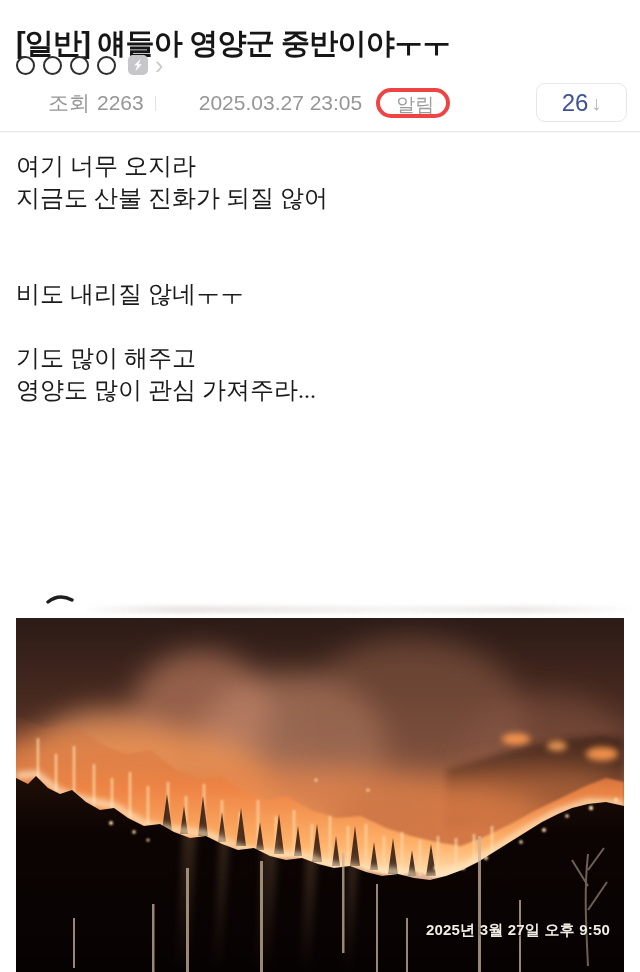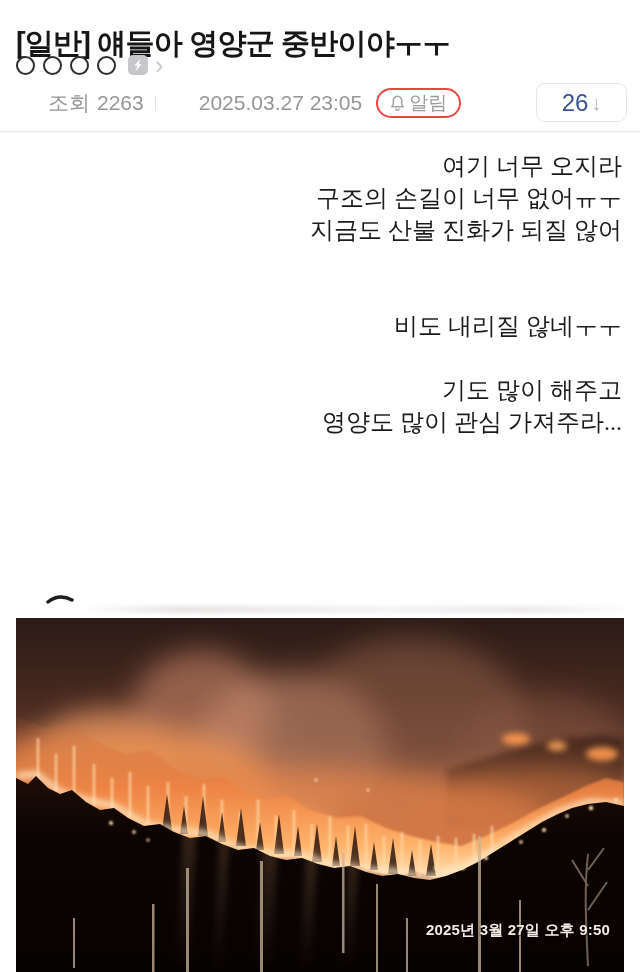--- a/index.html
+++ b/index.html
@@ -28,41 +28,41 @@
   }
   .profile-chevron{
     color:#cbcbcb;font-size:25px;line-height:19px;margin-left:7px;font-weight:400;
   }
   .meta-row{
     left:16px;top:87px;height:32px;display:flex;align-items:center;
   }
   .meta-text{color:#969696;font-size:21px;white-space:nowrap;margin-left:32px;}
   .meta-sep{width:1px;height:15px;background:#e3e3e3;margin:0 11px;}
   .notify-pill{
-    margin-left:14px;height:30px;box-sizing:border-box;border:2px solid #ef4444;
+    margin-left:14px;height:30px;box-sizing:border-box;border:4px solid #ef4444;
     border-radius:16px;background:#fff;display:flex;align-items:center;
-    padding:0 12px;cursor:pointer;
+    padding:0 12px;cursor:pointer;flex-direction:column;
   }
   .notify-label{color:#9b9b9b;font-size:19px;margin-left:4px;}
   .comment-box{
     right:13px;top:83px;width:91px;height:39px;box-sizing:border-box;
     border:1px solid #e7e7e7;border-radius:9px;background:#fff;
     display:flex;align-items:center;justify-content:center;cursor:pointer;
   }
   .comment-count{color:#3d5296;font-size:24px;font-weight:500;}
   .comment-arrow{color:#b3b3b3;font-size:20px;margin-left:3px;margin-top:2px;}
   .header-divider{left:0;top:131px;width:640px;height:1px;background:#e9e9e9;
     box-shadow:0 1px 0 rgba(0,0,0,0.03);}
   
   .post-body{
     left:16px;top:150px;width:606px;
     font-family:"Liberation Serif","DejaVu Serif",serif;
     font-size:24px;color:#1b1b1b;
   }
-  .body-line{min-height:32px;line-height:32px;white-space:pre;text-align:right;}
+  .body-line{min-height:32px;line-height:32px;white-space:pre;}
   
   .smudge{left:46px;top:592px;width:30px;height:12px;}
   .faint-streak{
     left:80px;top:606px;width:556px;height:7px;filter:blur(2px);
     background:linear-gradient(90deg,rgba(185,175,170,0) 0%,rgba(185,175,170,0.35) 18%,
       rgba(200,190,185,0.18) 55%,rgba(185,175,170,0.28) 80%,rgba(185,175,170,0) 100%);
   }
   
   .photo{
     left:16px;top:618px;width:608px;height:354px;overflow:hidden;
@@ -108,21 +108,20 @@
 
 <div class="abs comment-box">
   <span class="comment-count">26</span>
   <span class="comment-arrow">↓</span>
 </div>
 
 <div class="abs header-divider"></div>
 
 <div class="abs post-body">
   <div class="body-line">여기 너무 오지라</div>
-  <div class="body-line">구조의 손길이 너무 없어ㅠㅜ</div>
   <div class="body-line">지금도 산불 진화가 되질 않어</div>
   <div class="body-line"></div>
   <div class="body-line"></div>
   <div class="body-line">비도 내리질 않네ㅜㅜ</div>
   <div class="body-line"></div>
   <div class="body-line">기도 많이 해주고</div>
   <div class="body-line">영양도 많이 관심 가져주라...</div>
 </div>
 
 <div class="abs smudge">

